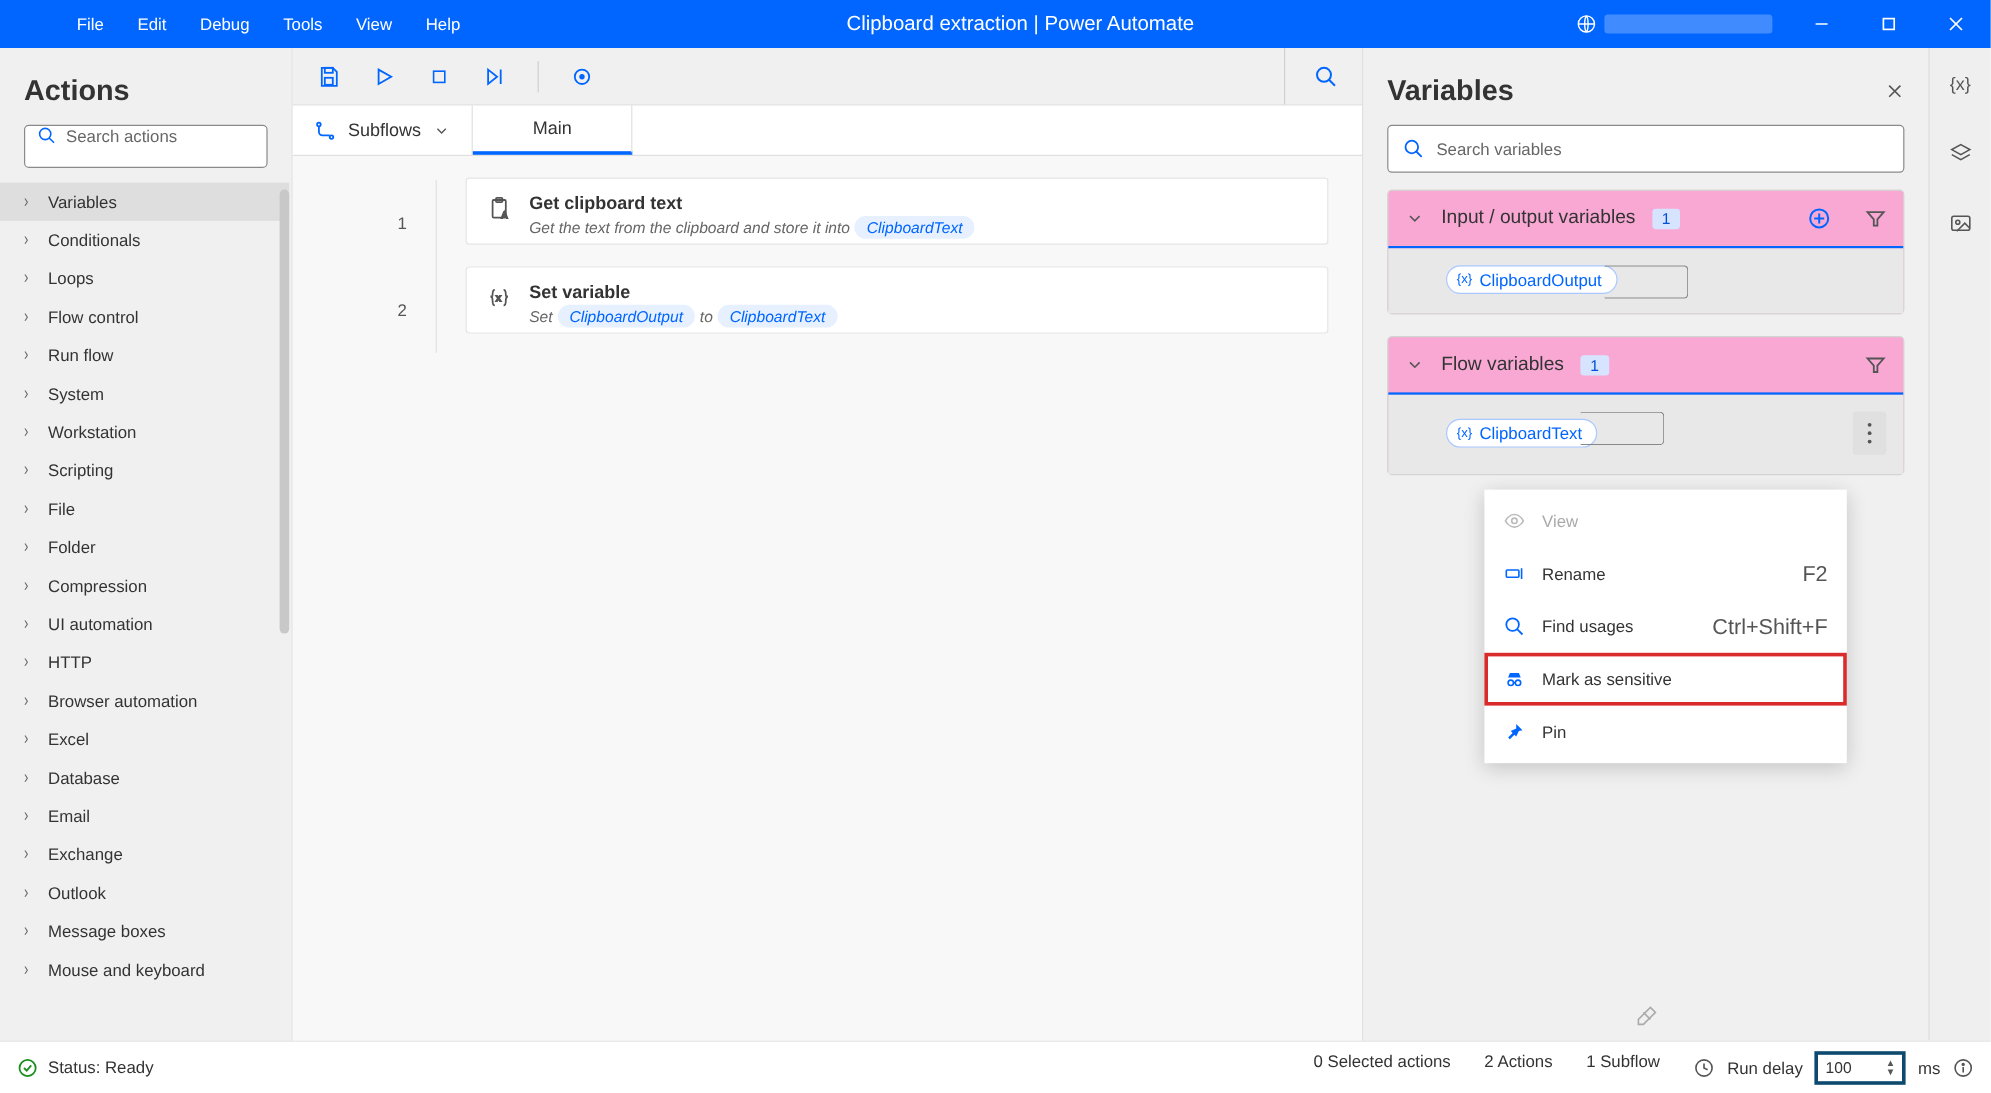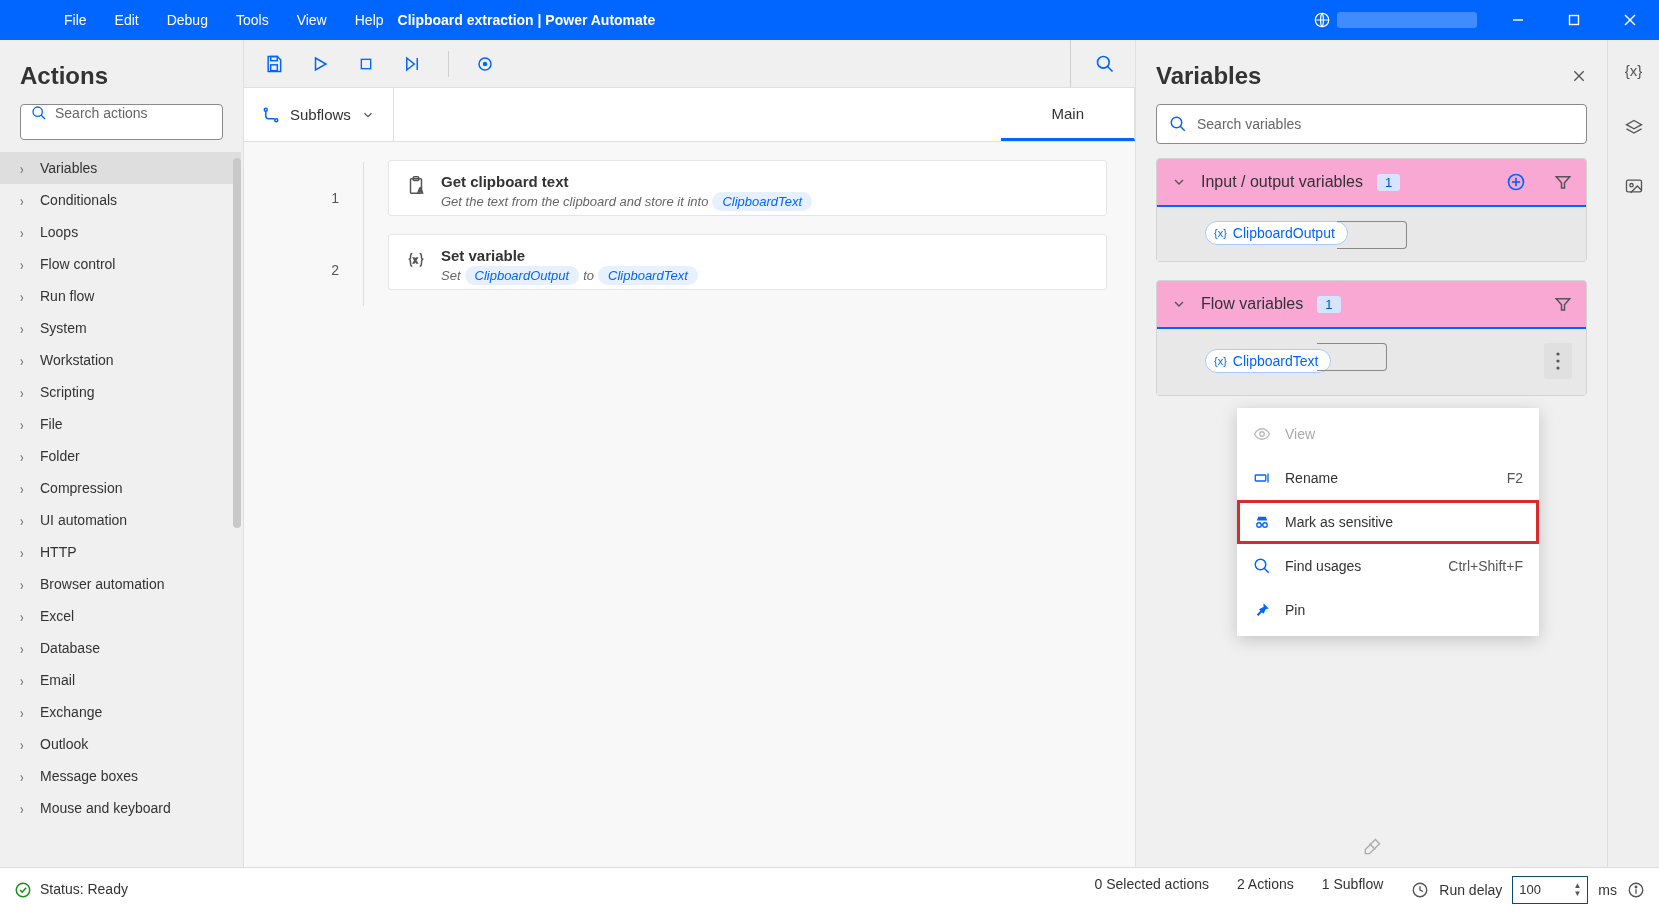--- a/index.html
+++ b/index.html
@@ -2,21 +2,21 @@
 <html><head>
 <meta charset="utf-8">
 <style>
 * { margin: 0; padding: 0; box-sizing: border-box; font-family: "Segoe UI", Arial, sans-serif; }
 body { width: 1659px; height: 911px; background: #fff; overflow: hidden; position: relative; }
 
 
 .titlebar { height: 40px; background: #0066ff; color: #fff; display: flex; align-items: center; font-size: 14px; }
 .titlebar-menu { display: flex; gap: 0; padding-left: 50px; }
 .titlebar-menu-item { padding: 0 14px; height: 40px; line-height: 40px; cursor: pointer; }
-.titlebar-center { flex: 1; text-align: left; font-size: 14px; font-weight: bold; }
+.titlebar-center { flex: 1; text-align: center; font-size: 17px; }
 .titlebar-right { display: flex; align-items: center; gap: 6px; padding-right: 4px; }
 .win-btn { width: 50px; height: 40px; display: flex; align-items: center; justify-content: center; cursor: pointer; }
 .account-area { display:flex; align-items:center; gap:6px; padding:0 10px; height:30px; }
 .account-blur { width:140px; height:16px; background: rgba(255,255,255,0.25); border-radius:3px; }
 
 
 .main-layout { display: flex; height: calc(911px - 40px - 44px); }
 
 
 .actions-pane { width: 244px; background: #f0f0f0; display: flex; flex-direction: column; border-right: 1px solid #e0e0e0; }
@@ -31,21 +31,21 @@
 .actions-tree-wrap { position:relative; flex:1; }
 .fake-scroll { position:absolute; right:2px; top:6px; width:8px; height:370px; background:#c8c8c8; border-radius:4px; }
 
 
 .workspace { flex: 1; display: flex; flex-direction: column; background:#f8f8f8; }
 .toolbar { height: 48px; background:#f0f0f0; border-bottom: 1px solid #e0e0e0; display: flex; align-items: center; padding: 0 16px; gap: 18px; }
 .toolbar .tb-btn { width:28px; height:28px; display:flex; align-items:center; justify-content:center; color:#0066ff; cursor:pointer; }
 .toolbar .divider { width:1px; height:26px; background:#d0d0d0; margin:0 4px; }
 .toolbar-right { margin-left:auto; border-left:1px solid #d0d0d0; padding-left:20px; height:100%; display:flex; align-items:center; }
 
-.subflows-bar { height: 54px; background:#fff; border-bottom:1px solid #e0e0e0; display:flex; align-items:center;justify-content:space-between; }
+.subflows-bar { height: 42px; background:#fff; border-bottom:1px solid #e0e0e0; display:flex; align-items:center; }
 .subflows-btn { display:flex; align-items:center; gap:10px; padding:0 18px; height:100%; cursor:pointer; font-size:15px; color:#333; border-right:1px solid #e0e0e0; }
 .tab { padding:0 50px; height:100%; display:flex; align-items:center; font-size:15px; color:#333; border-bottom:3px solid #0066ff; border-right:1px solid #e0e0e0; cursor:pointer; }
 
 .canvas { flex:1; display:flex; background:#f8f8f8; overflow:hidden; }
 .line-gutter { width:120px; padding-top:20px; }
 .line-num { height:72px; display:flex; align-items:center; justify-content:flex-end; padding-right:24px; color:#555; font-size:14px; border-right:1px solid #e0e0e0; }
 .cards { flex:1; padding:18px 28px 18px 24px; }
 .card { background:#fff; border:1px solid #e5e5e5; border-radius:3px; padding:12px 16px; margin-bottom:18px; display:flex; gap:14px; align-items:flex-start; height:56px; }
 .card-icon { color:#555; margin-top:2px; }
 .card-body { flex:1; }
@@ -67,34 +67,34 @@
 .var-section-body { padding:14px 14px 16px 48px; background:#e8e8e8; position:relative; }
 .var-pill { display:inline-flex; align-items:center; gap:6px; background:#fff; border:1px solid #a8c8ff; border-radius:14px; padding:3px 12px 3px 8px; color:#0066ff; font-size:14px; }
 .var-pill .xi { font-size:11px; }
 .pill-outline { position:absolute; border:1px solid #888; border-left:none; border-radius:0 4px 4px 0; background:transparent; }
 .more-btn { width:28px; height:36px; display:flex; align-items:center; justify-content:center; background:#e0e0e0; cursor:pointer; margin-left:auto; border-radius:3px; }
 
 
 .context-menu { position:absolute; left:1237px; top:408px; width:302px; background:#fff; box-shadow:0 4px 16px rgba(0,0,0,0.18); z-index:100; padding:4px 0; }
 .ctx-item { height:44px; display:flex; align-items:center; padding:0 16px; gap:14px; font-size:14px; color:#333; cursor:pointer; }
 .ctx-item.disabled { color:#aaa; cursor:default; }
-.ctx-item .shortcut { margin-left:auto; font-size:14px; color:#555; }
+.ctx-item .shortcut { margin-left:auto; font-size:18px; color:#555; }
 .ctx-item.highlighted { outline:3px solid #d92b2b; outline-offset:-3px; }
 .ctx-icon { width:18px; height:18px; display:flex; align-items:center; justify-content:center; color:#0066ff; }
 .ctx-item.disabled .ctx-icon { color:#bbb; }
 
 
 .right-rail { width:52px; background:#efefef; border-left:1px solid #ddd; display:flex; flex-direction:column; align-items:center; padding-top:14px; gap:26px; }
 .rail-btn { width:32px; height:32px; display:flex; align-items:center; justify-content:center; color:#555; cursor:pointer; }
 
 
 .statusbar { height:44px; border-top:1px solid #ddd; background:#fff; display:flex; align-items:center; padding:0 14px; font-size:14px; color:#333; gap:24px; }
 .statusbar .status-left { display:flex; gap:8px; }
 .statusbar .status-center { margin-left:auto; display:flex; align-items:flex-start; gap:28px; }
-.delay-input { width:76px; height:28px; border:1px solid #0c4a6e; padding:0 6px; display:flex; align-items:center; justify-content:space-between; font-size:13px; }
+.delay-input { width:76px; height:28px; border:3px solid #0c4a6e; padding:0 6px; display:flex; align-items:center; justify-content:space-between; font-size:13px; }
 .delay-spin { display:flex; flex-direction:column; font-size:8px; line-height:8px; color:#555; }
 
 
 .vars-footer { margin-top:auto; display:flex; justify-content:center; padding:10px 0 0 0; color:#999; }
 
 svg { display:block; }
 </style>
 </head>
 <body>
 
@@ -456,40 +456,40 @@
   <div class="ctx-item">
     <span class="ctx-icon">
         <svg width="18" height="18" viewBox="0 0 24 24" fill="none" stroke="currentColor" stroke-width="1.8">
           <rect x="3" y="8" width="14" height="8" rx="1"></rect>
           <line x1="20" y1="6" x2="20" y2="18"></line>
         </svg>
       </span>
     <span>Rename</span>
     <span class="shortcut">F2</span>
   </div>
+  <div class="ctx-item">
+    <span class="ctx-icon">
+        <svg width="18" height="18" viewBox="0 0 24 24" fill="none" stroke="currentColor" stroke-width="2">
+          <circle cx="10" cy="10" r="7"></circle>
+          <line x1="21" y1="21" x2="15" y2="15"></line>
+        </svg>
+      </span>
+    <span>Find usages</span>
+    <span class="shortcut">Ctrl+Shift+F</span>
+  </div>
   <div class="ctx-item highlighted">
     <span class="ctx-icon">
         <svg width="18" height="18" viewBox="0 0 24 24" fill="currentColor">
           <path d="M5 10h14l-2-5H7z"></path>
           <circle cx="8" cy="16" r="3" fill="none" stroke="currentColor" stroke-width="1.8"></circle>
           <circle cx="16" cy="16" r="3" fill="none" stroke="currentColor" stroke-width="1.8"></circle>
           <line x1="11" y1="16" x2="13" y2="16" stroke="currentColor" stroke-width="1.8"></line>
         </svg>
       </span>
     <span>Mark as sensitive</span>
-  </div>
-  <div class="ctx-item">
-    <span class="ctx-icon">
-        <svg width="18" height="18" viewBox="0 0 24 24" fill="none" stroke="currentColor" stroke-width="2">
-          <circle cx="10" cy="10" r="7"></circle>
-          <line x1="21" y1="21" x2="15" y2="15"></line>
-        </svg>
-      </span>
-    <span>Find usages</span>
-    <span class="shortcut">Ctrl+Shift+F</span>
   </div>
   <div class="ctx-item">
     <span class="ctx-icon">
         <svg width="18" height="18" viewBox="0 0 24 24" fill="currentColor">
           <path d="M14 3l7 7-4 1-3 6-2-2-5 5-2-2 5-5-2-2 6-3z"></path>
         </svg>
       </span>
     <span>Pin</span>
   </div>
 </div>

